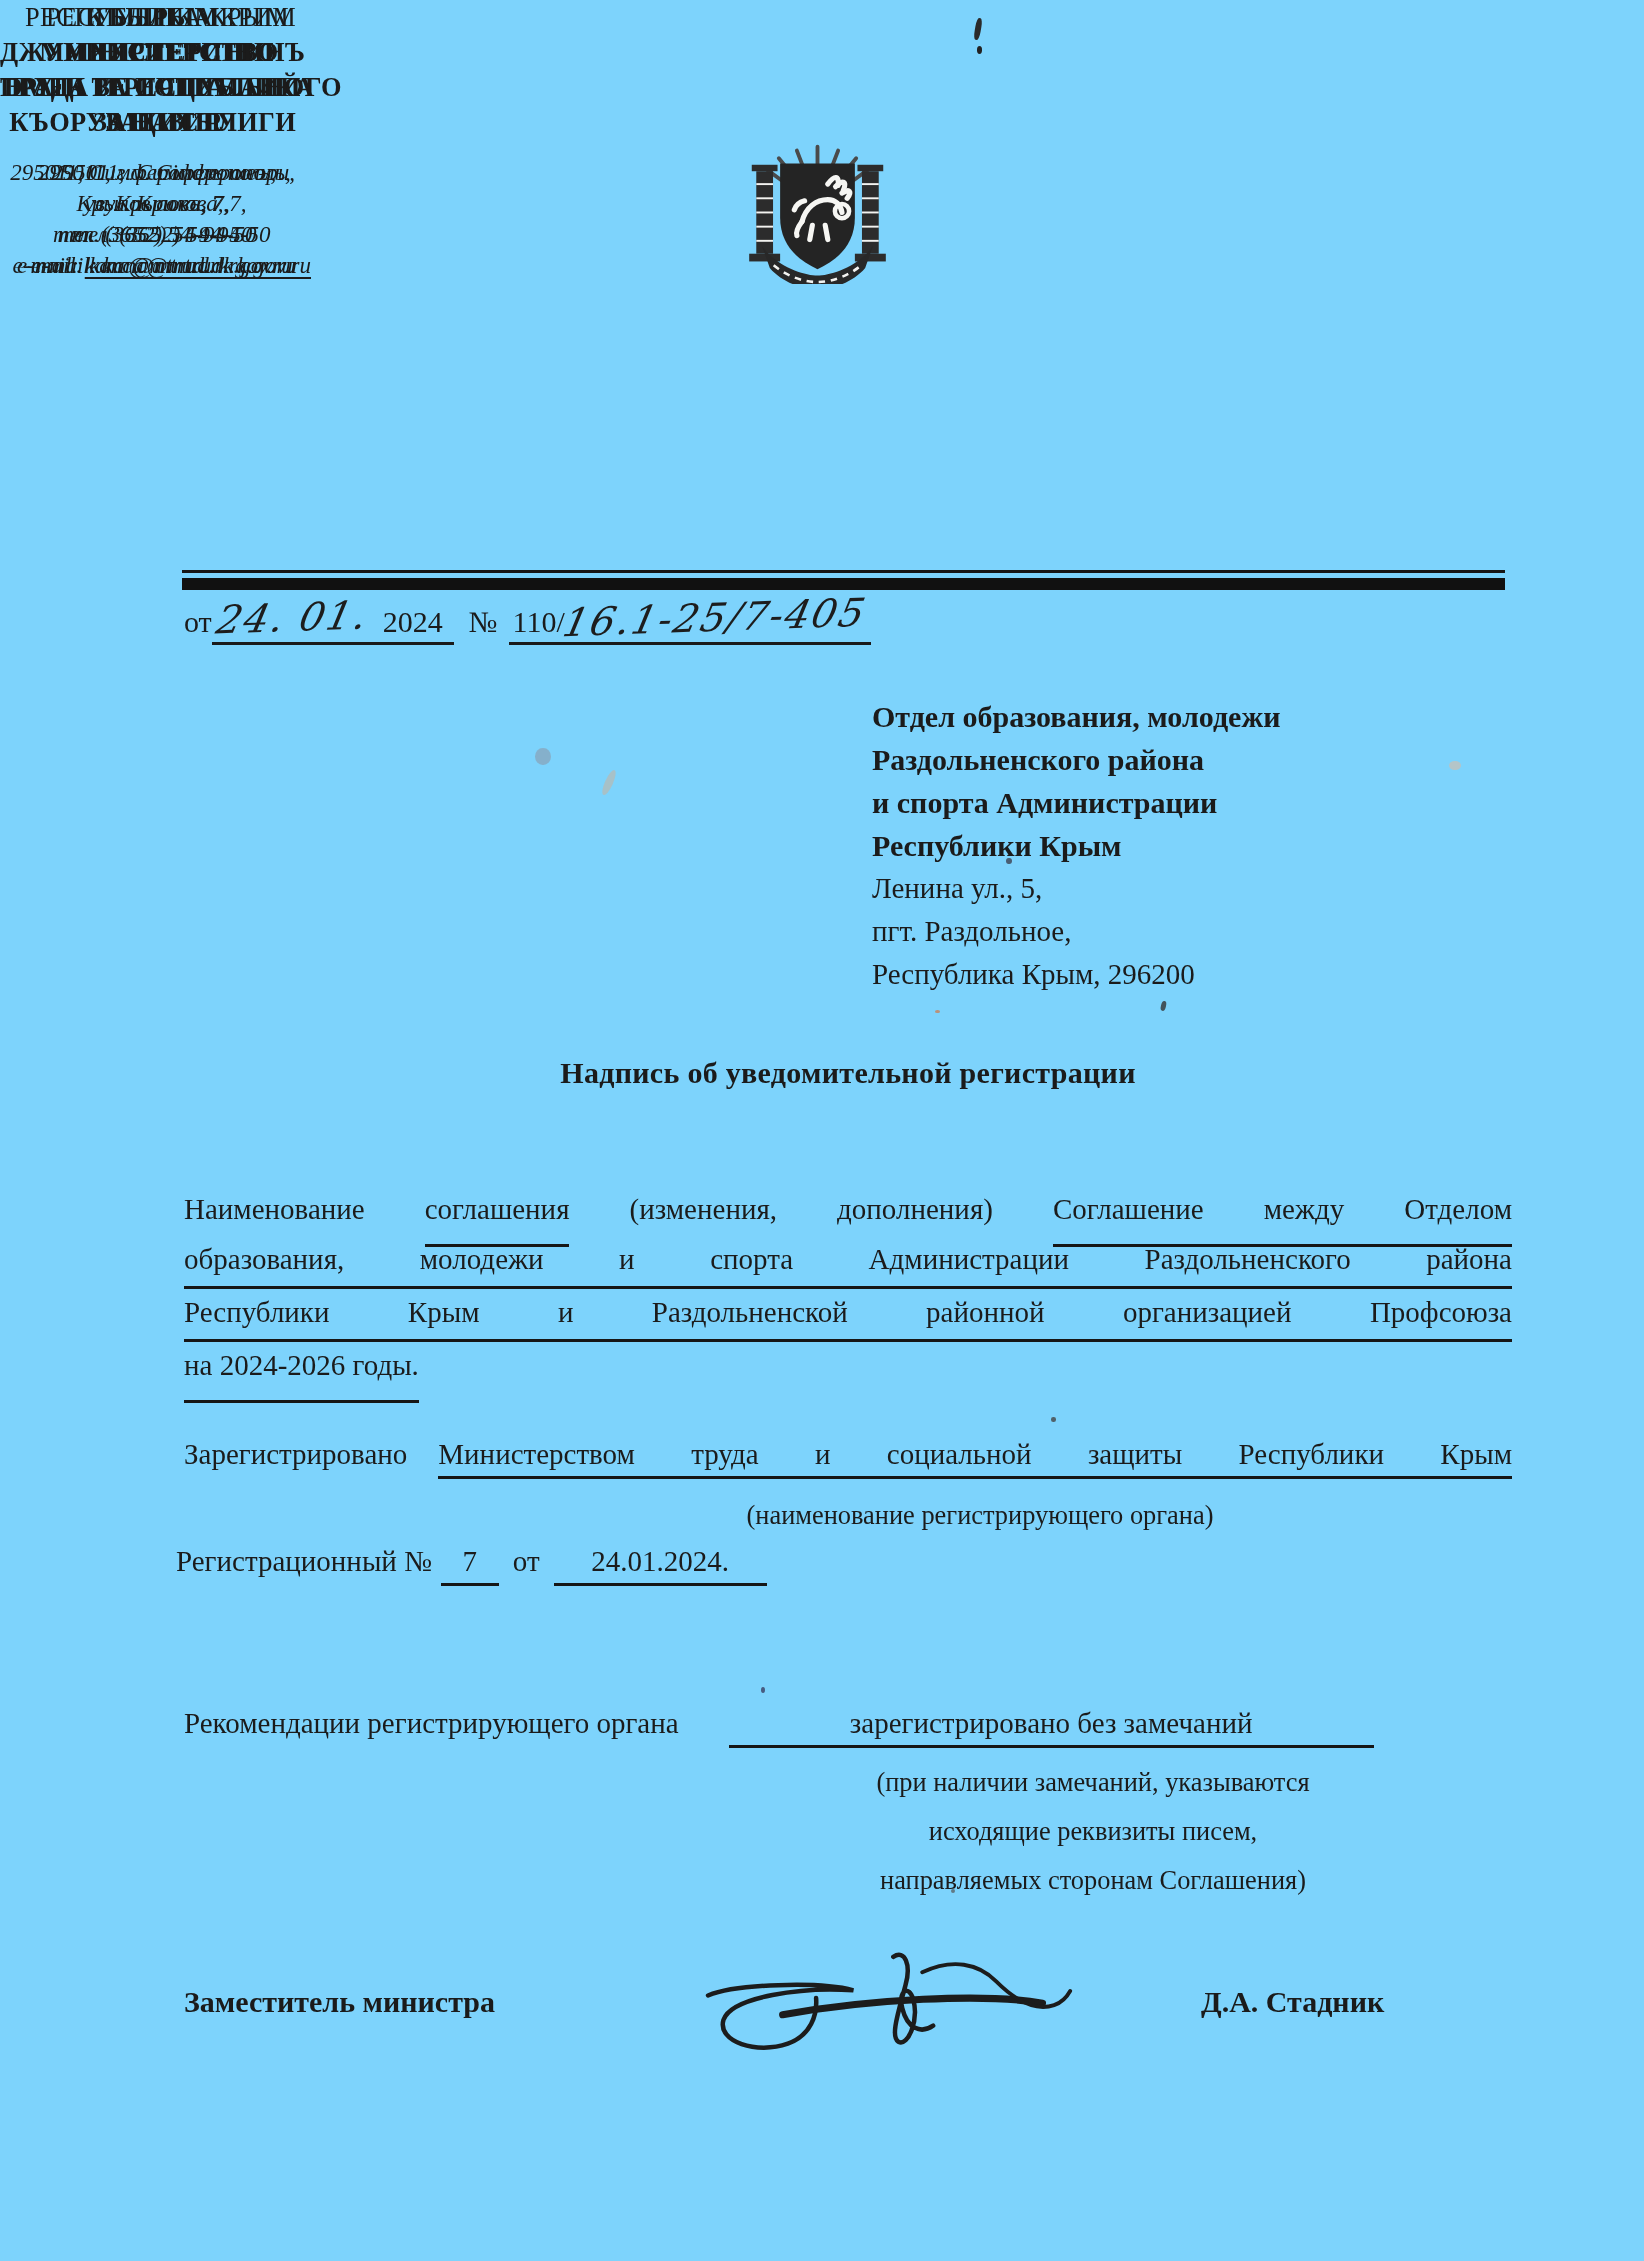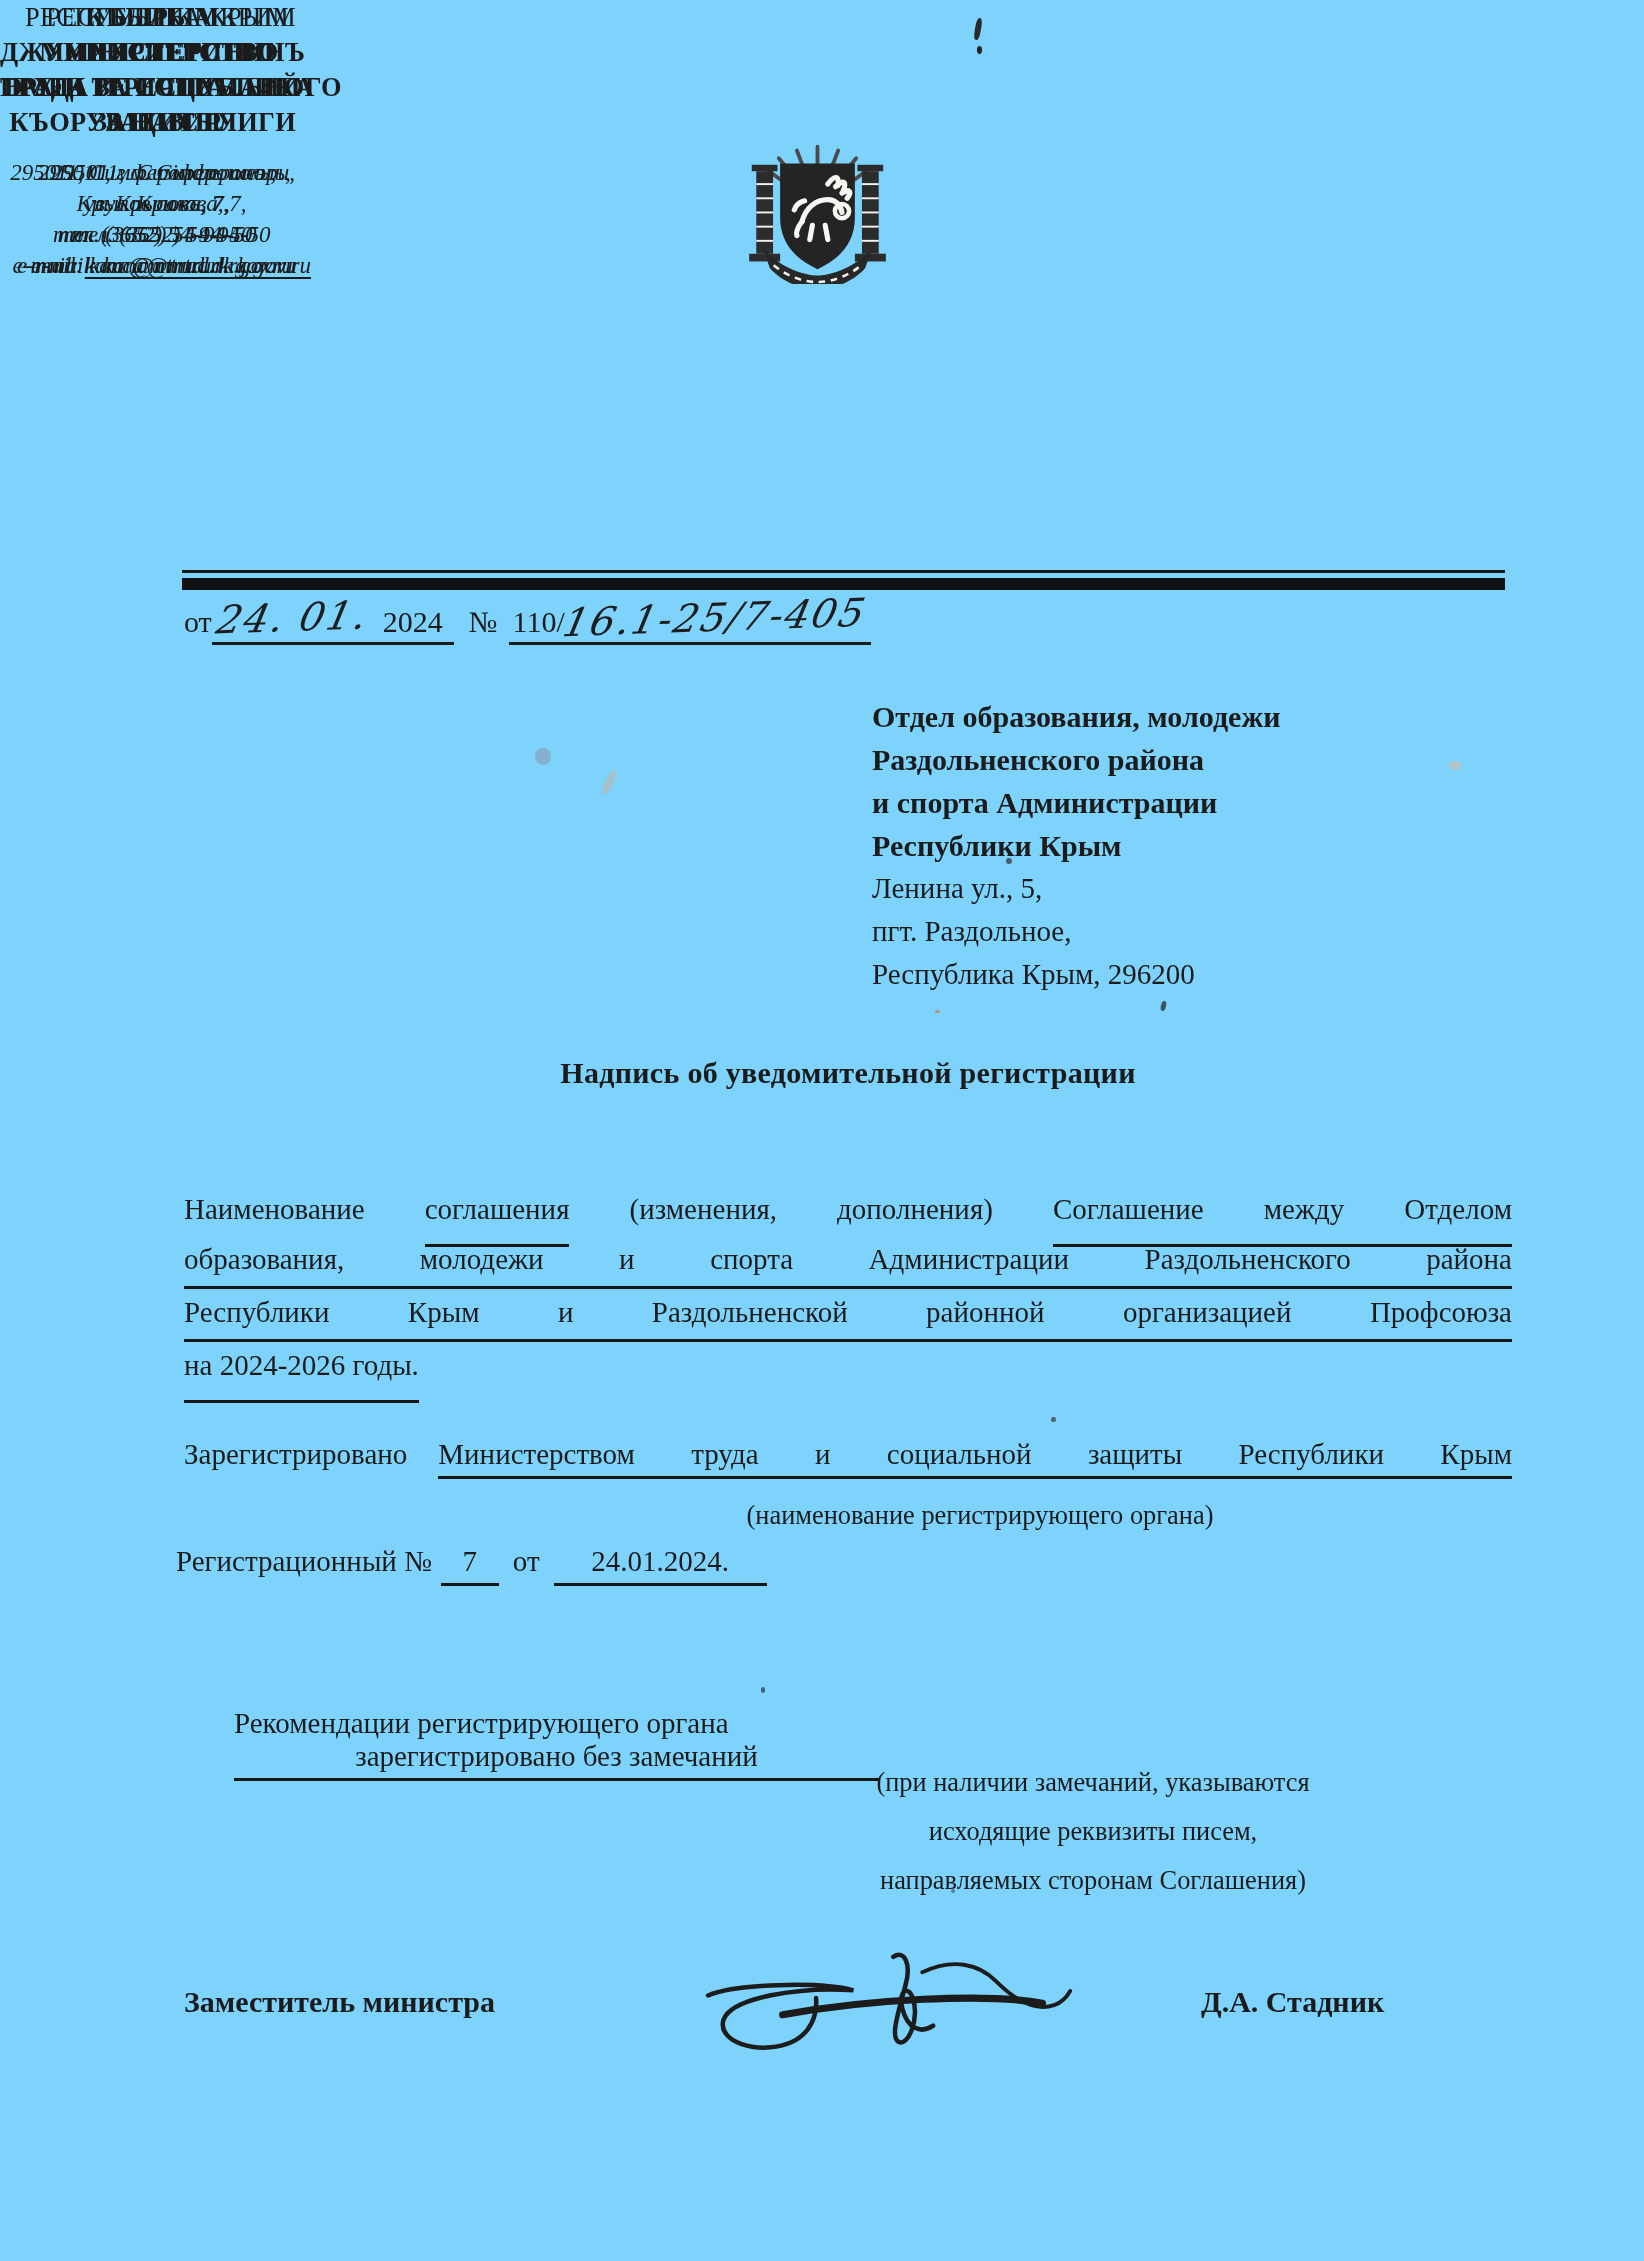--- a/index.html
+++ b/index.html
@@ -42,21 +42,21 @@
   .registered{position:absolute;left:184px;top:1438px;width:1328px;display:flex;align-items:baseline;font-size:29px;}
   .registered .val{flex:1;margin-left:31px;border-bottom:3.2px solid #161616;padding-bottom:5.2px;
                    text-align:justify;text-align-last:justify;}
   .cap1{position:absolute;left:580px;top:1500px;width:800px;text-align:center;font-size:26.4px;}
   
   .regnum{position:absolute;left:176px;top:1545px;font-size:29px;display:flex;align-items:baseline;white-space:nowrap;}
   .blank7{display:inline-block;min-width:58px;text-align:center;border-bottom:3.2px solid #161616;padding-bottom:5.2px;margin-left:9px;}
   .fromlbl{margin:0 14px;}
   .blankdate{display:inline-block;min-width:213px;text-align:center;border-bottom:3.2px solid #161616;padding-bottom:5.2px;}
   
-  .recommend{position:absolute;left:184px;top:1707px;width:1328px;display:flex;align-items:baseline;font-size:29px;flex-direction:column;}
+  .recommend{position:absolute;left:184px;top:1707px;width:1328px;display:flex;align-items:baseline;font-size:29px;}
   .recommend .val{display:inline-block;width:645px;margin-left:50px;text-align:center;
                   border-bottom:3.2px solid #161616;padding-bottom:5.2px;}
   .cap2{position:absolute;left:690px;top:1758px;width:806px;text-align:center;font-size:26.4px;line-height:49px;}
   
   .sig-pos{position:absolute;left:184px;top:1985px;font-weight:700;font-size:30px;}
   .sig-name{position:absolute;left:1201px;top:1985px;font-weight:700;font-size:30px;}
   .sig-svg{position:absolute;left:700px;top:1944px;}
   
   .speck{position:absolute;border-radius:50%;}
 </style>

